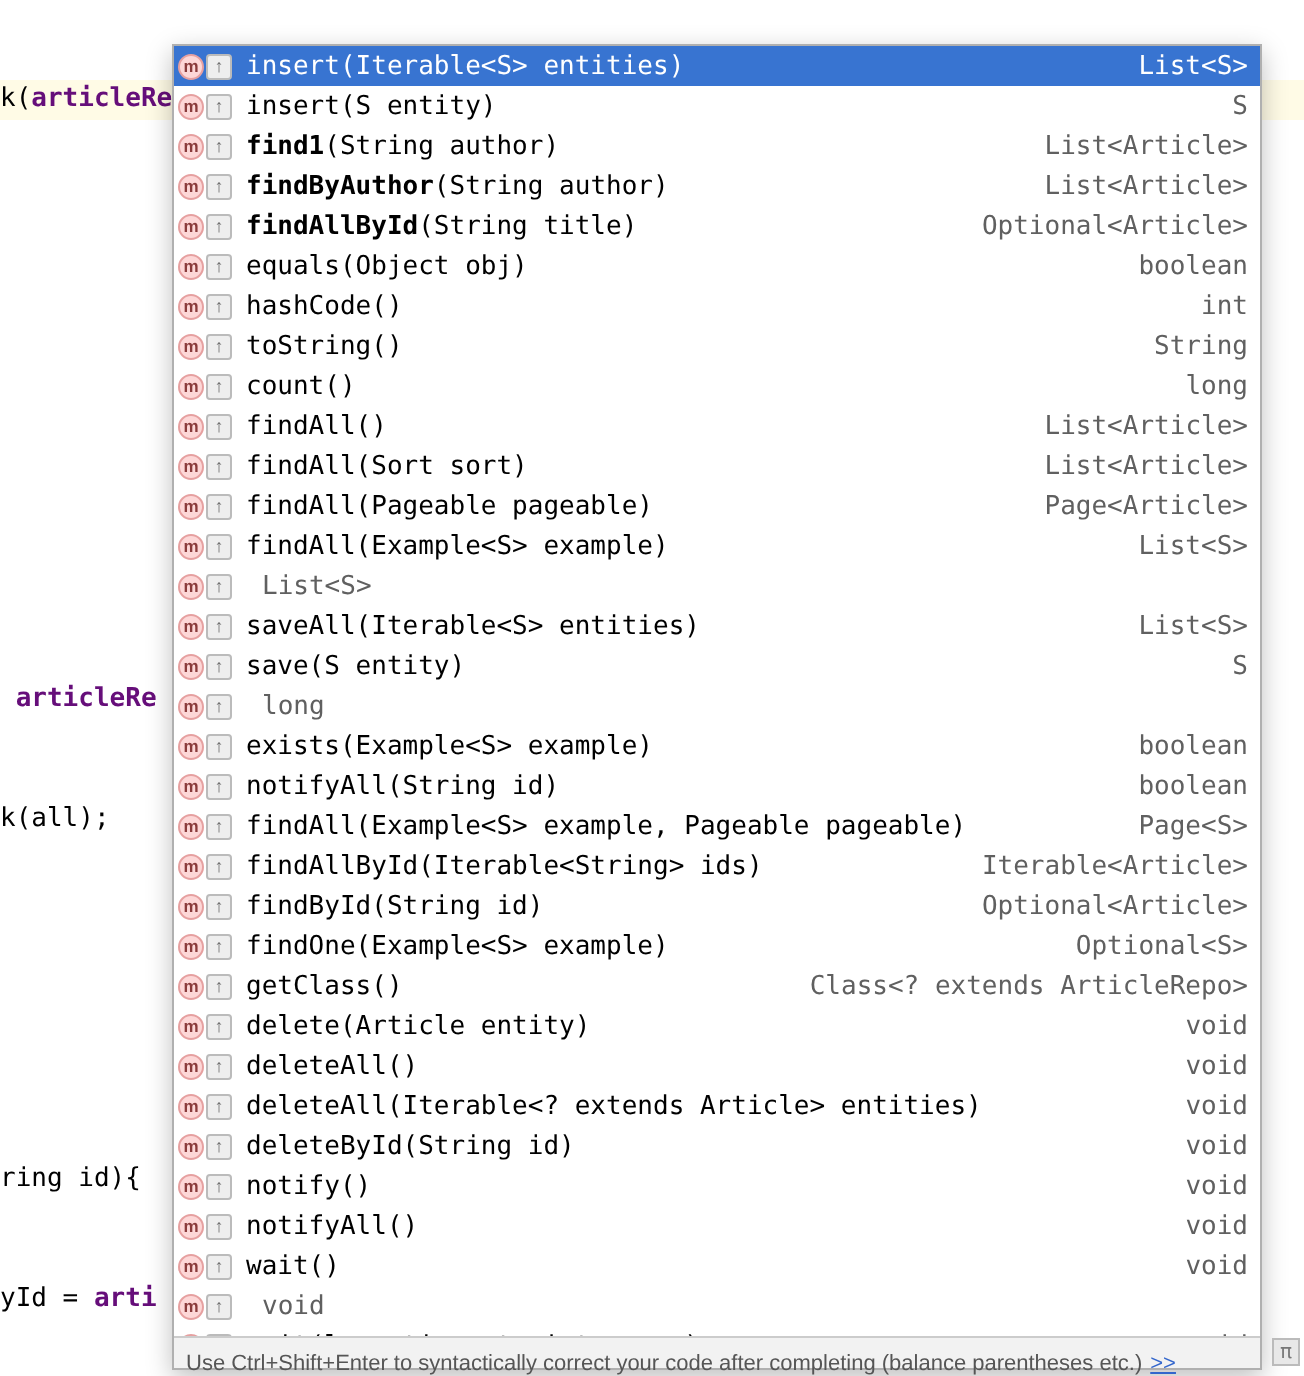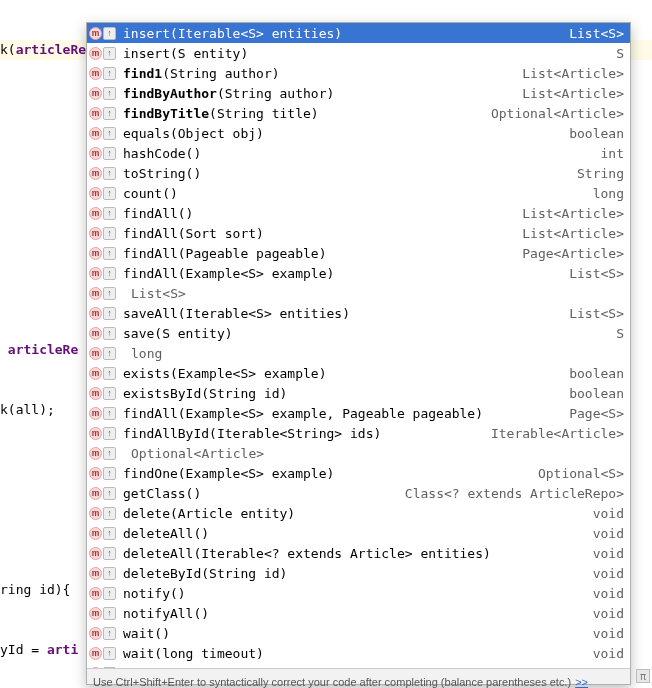--- a/index.html
+++ b/index.html
@@ -207,21 +207,21 @@
           <span class="ic arrow">↑</span>
         </span>
         <span class="sig"><span class="bold">findByAuthor</span>(String author)</span>
         <span class="ret">List&lt;Article&gt;</span>
       </div>
       <div class="item">
         <span class="ic-holder">
           <span class="ic">m</span>
           <span class="ic arrow">↑</span>
         </span>
-        <span class="sig"><span class="bold">findByTitle</span>(String title)</span>
+        <span class="sig"><span class="bold">findAllById</span>(String title)</span>
         <span class="ret">Optional&lt;Article&gt;</span>
       </div>
       <div class="item">
         <span class="ic-holder">
           <span class="ic">m</span>
           <span class="ic arrow">↑</span>
         </span>
         <span class="sig">equals(Object obj)</span>
         <span class="ret">boolean</span>
       </div>
@@ -317,21 +317,21 @@
           <span class="ic arrow">↑</span>
         </span>
         <span class="sig">exists(Example&lt;S&gt; example)</span>
         <span class="ret">boolean</span>
       </div>
       <div class="item">
         <span class="ic-holder">
           <span class="ic">m</span>
           <span class="ic arrow">↑</span>
         </span>
-        <span class="sig">existsById(String id)</span>
+        <span class="sig">notifyAll(String id)</span>
         <span class="ret">boolean</span>
       </div>
       <div class="item">
         <span class="ic-holder">
           <span class="ic">m</span>
           <span class="ic arrow">↑</span>
         </span>
         <span class="sig">findAll(Example&lt;S&gt; example, Pageable pageable)</span>
         <span class="ret">Page&lt;S&gt;</span>
       </div>
@@ -341,20 +341,21 @@
           <span class="ic arrow">↑</span>
         </span>
         <span class="sig">findAllById(Iterable&lt;String&gt; ids)</span>
         <span class="ret">Iterable&lt;Article&gt;</span>
       </div>
       <div class="item">
         <span class="ic-holder">
           <span class="ic">m</span>
           <span class="ic arrow">↑</span>
         </span>
+        <span class="sig">findById(String id)</span>
         <span class="ret">Optional&lt;Article&gt;</span>
       </div>
       <div class="item">
         <span class="ic-holder">
           <span class="ic">m</span>
           <span class="ic arrow">↑</span>
         </span>
         <span class="sig">findOne(Example&lt;S&gt; example)</span>
         <span class="ret">Optional&lt;S&gt;</span>
       </div>
@@ -420,21 +421,20 @@
           <span class="ic arrow">↑</span>
         </span>
         <span class="sig">wait()</span>
         <span class="ret">void</span>
       </div>
       <div class="item">
         <span class="ic-holder">
           <span class="ic">m</span>
           <span class="ic arrow">↑</span>
         </span>
-        <span class="sig">wait(long timeout)</span>
         <span class="ret">void</span>
       </div>
       <div class="item">
         <span class="ic-holder">
           <span class="ic">m</span>
           <span class="ic arrow">↑</span>
         </span>
         <span class="sig">wait(long timeout, int nanos)</span>
         <span class="ret">void</span>
       </div>

